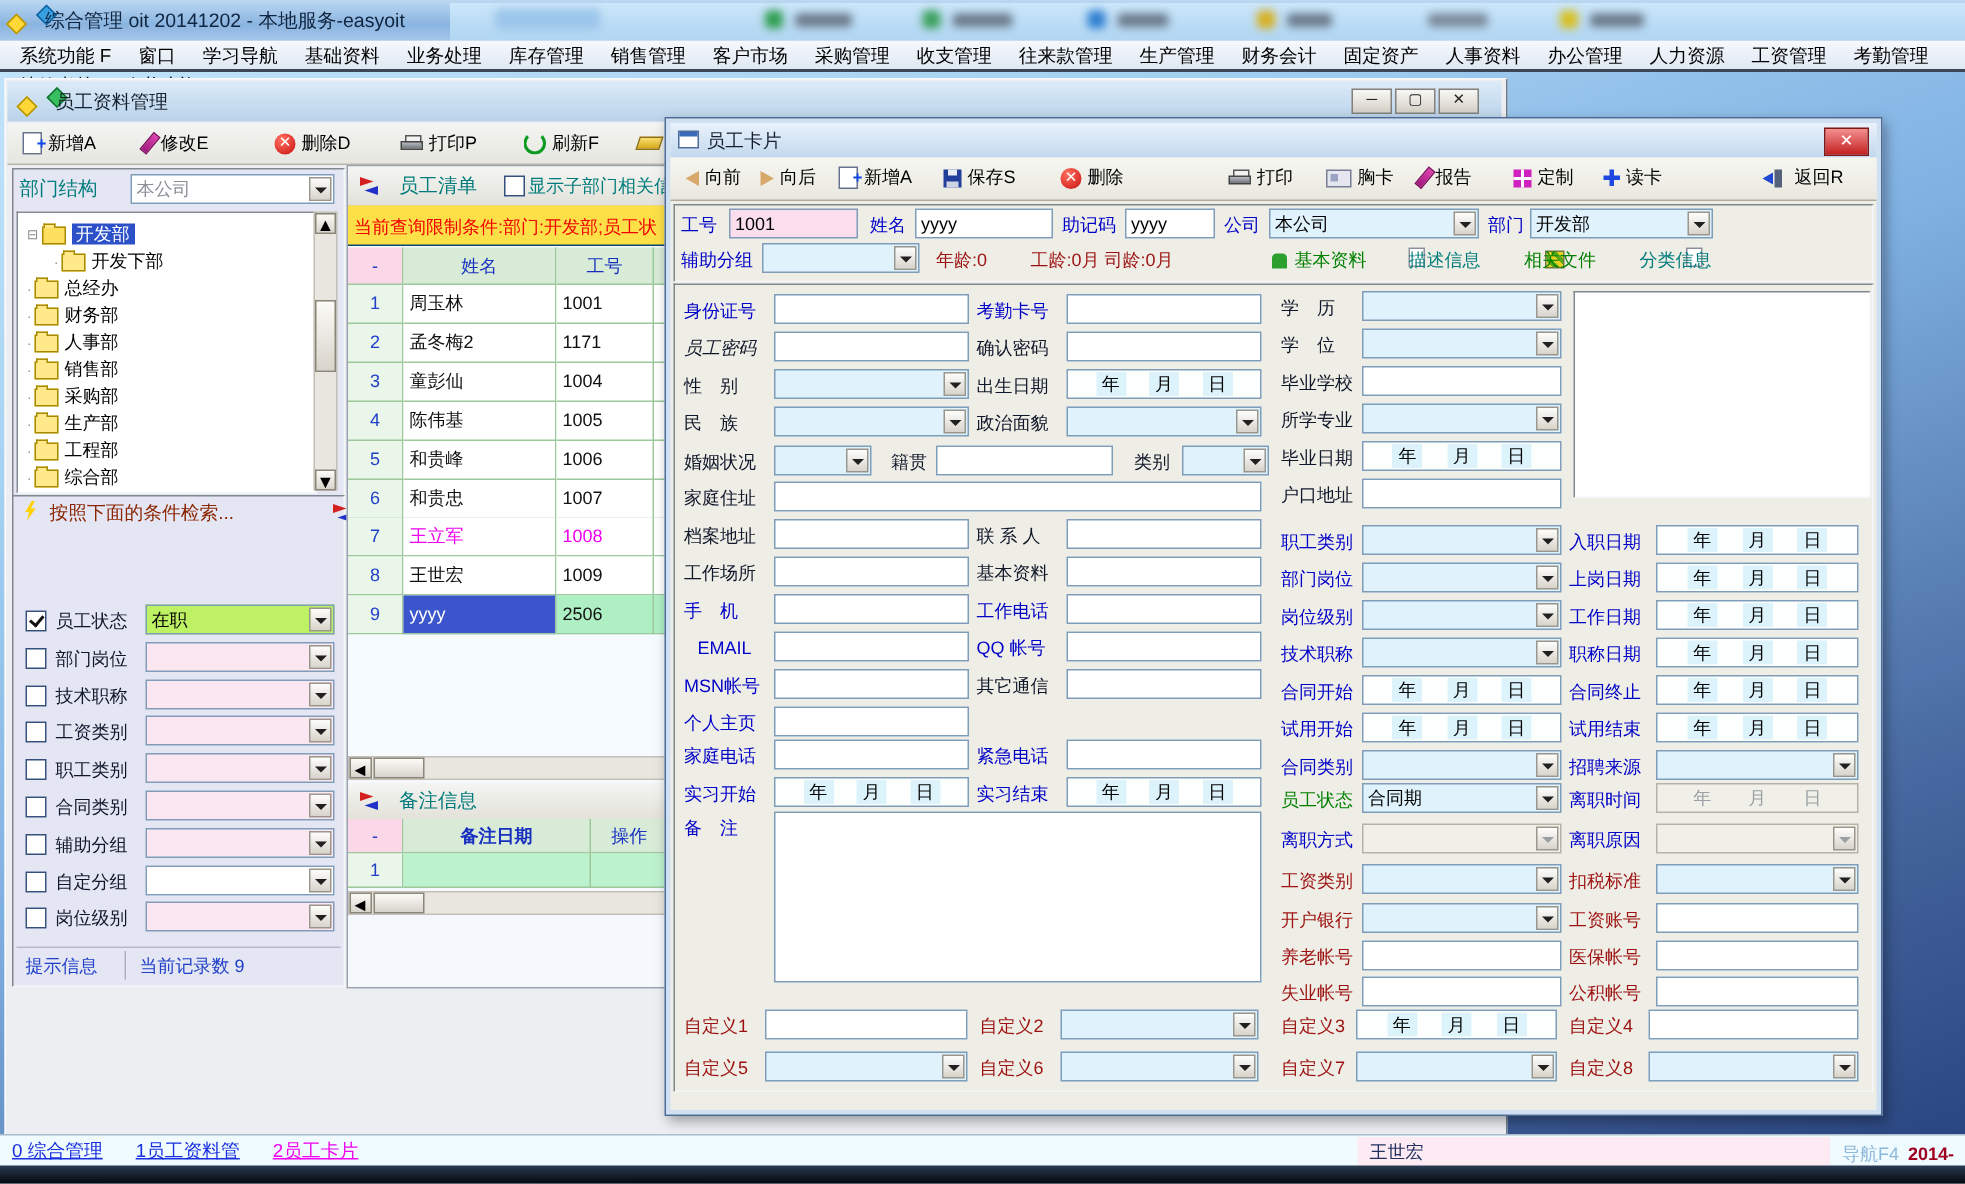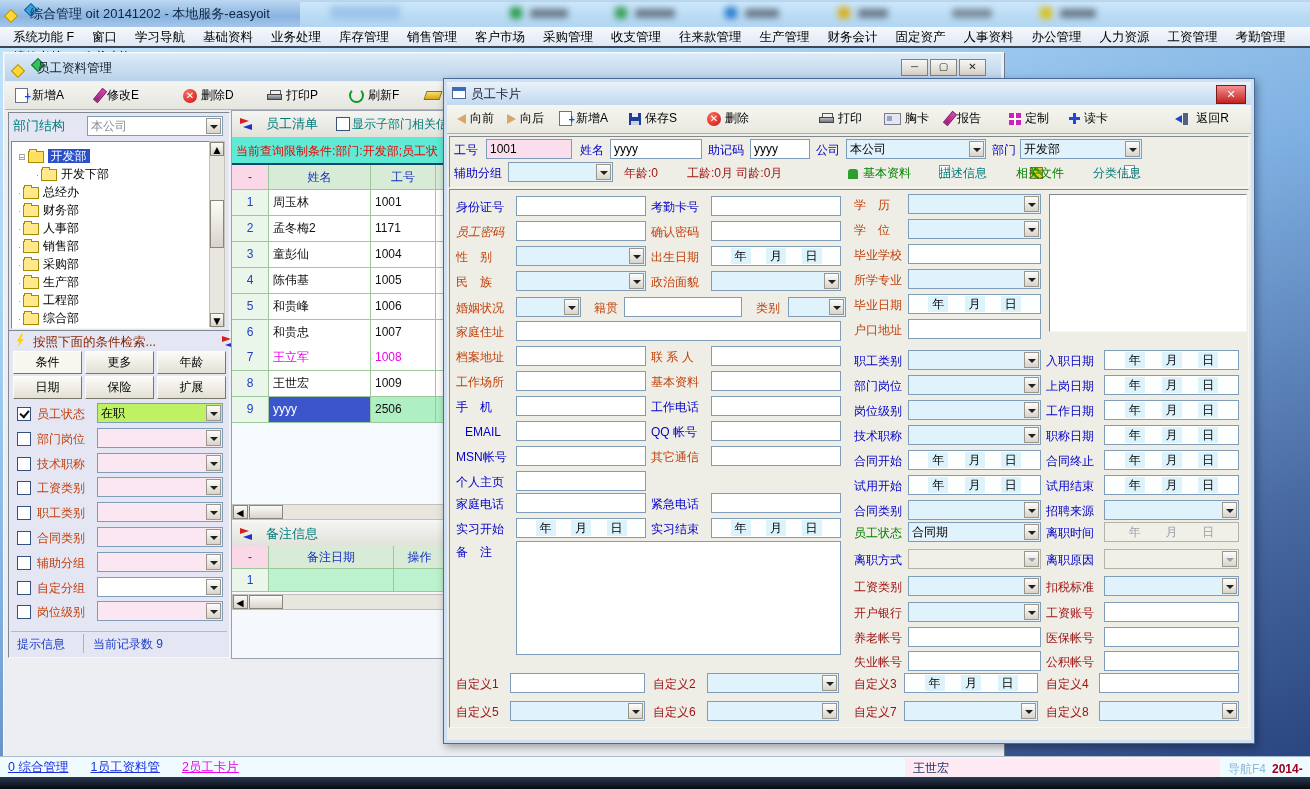--- a/index.html
+++ b/index.html
@@ -16,21 +16,21 @@
   .fld.dis{background:#f1f0e8;border-color:#b5b2a8;color:#9aa0a6;}
   .dd{position:absolute;right:1px;top:1px;bottom:1px;width:15px;background:linear-gradient(#fdfdfb,#d8d4cb);
       border:1px solid #9a968c;box-sizing:border-box;}
   .dd::after{content:'';position:absolute;left:3px;top:6px;width:0;height:0;
       border-left:4px solid transparent;border-right:4px solid transparent;border-top:4px solid #202020;}
   .dd.disarr::after{border-top-color:#9aa0a6;}
   .datef{display:flex;align-items:center;justify-content:space-evenly;background:#fdffff;}
   .datef span{background:#dcf3fc;padding:0 4px;line-height:16px;}
   .datef.dis span{background:none;color:#9aa0a6;}
   .lb{position:absolute;height:18px;line-height:18px;white-space:nowrap;font-size:12px;}
-  .lb-b{color:#0000c8;} .lb-k{color:#c2410c;} .lb-r{color:#9c1010;} .lb-g{color:#008000;} .lb-t{color:#007b7b;}
+  .lb-b{color:#0000c8;} .lb-k{color:#0f172a;} .lb-r{color:#9c1010;} .lb-g{color:#008000;} .lb-t{color:#007b7b;}
   .cb{position:absolute;width:12px;height:12px;background:#fff;border:1px solid #35507c;box-sizing:content-box;}
   .cb.checked::after{content:'';position:absolute;left:2px;top:2px;width:7px;height:4px;
       border-left:2px solid #111;border-bottom:2px solid #111;transform:rotate(-50deg);}
   .btn{position:absolute;background:linear-gradient(#fbfbf7,#e3e0d5);border:1px solid;
       border-color:#fdfdfa #7a7668 #7a7668 #fdfdfa;text-align:center;font-size:12px;box-sizing:border-box;}
   .btn.active{background:#f7f6ef;}
   .tbitem{position:absolute;top:2px;height:22px;line-height:22px;white-space:nowrap;font-size:12px;cursor:default;}
   .tbitem .ic{margin-right:4px;vertical-align:middle;}
   .menu-item{display:inline-block;padding:0 9px;line-height:20px;font-size:12.5px;}
   
@@ -159,28 +159,20 @@
       <div class="sb-btn" style="left:0;top:0;width:14px;">▲</div>
       <div class="sb-thumb" style="left:0;top:58px;width:14px;height:48px;"></div>
       <div class="sb-btn" style="left:0;top:171px;width:14px;">▼</div>
     </div>
   </div>
 
   <div class="abs sunken" style="left:8px;top:330px;width:220px;height:326px;background:#e4e6f4;">
     <span class="ic ic-flash abs" style="left:6px;top:3px;"></span>
     <span class="lb" style="left:24px;top:2px;color:#8b2500;font-size:12.5px;">按照下面的条件检索...</span>
     <span class="ic ic-swap abs" style="left:198px;top:4px;"></span>
-    <div id="filter-btns" class="abs" style="left:2px;top:20px;width:216px;height:50px;">
-        <div class="btn active" style="left: 2px; top: 0px; width: 69px; height: 23px; line-height: 21px;">条件</div>
-        <div class="btn" style="left: 74px; top: 0px; width: 69px; height: 23px; line-height: 21px;">更多</div>
-        <div class="btn" style="left: 146px; top: 0px; width: 69px; height: 23px; line-height: 21px;">年龄</div>
-        <div class="btn" style="left: 2px; top: 25px; width: 69px; height: 23px; line-height: 21px;">日期</div>
-        <div class="btn" style="left: 74px; top: 25px; width: 69px; height: 23px; line-height: 21px;">保险</div>
-        <div class="btn" style="left: 146px; top: 25px; width: 69px; height: 23px; line-height: 21px;">扩展</div>
-      </div>
     <div id="filter-rows" class="abs" style="left:0;top:70px;width:220px;height:228px;">
         <div class="cb checked" style="left: 8px; top: 6px;"></div>
         <div class="lb lb-k" style="left: 28px; top: 4px;">员工状态</div>
         <div class="fld sel " style="left: 88px; top: 2px; width: 126px; background: #bef264;"><span>在职</span><span class="dd"></span></div>
         <div class="cb" style="left: 8px; top: 30.8px;"></div>
         <div class="lb lb-k" style="left: 28px; top: 28.8px;">部门岗位</div>
         <div class="fld sel " style="left: 88px; top: 26.8px; width: 126px; background: rgb(251, 231, 242);"><span></span><span class="dd"></span></div>
         <div class="cb" style="left: 8px; top: 55.6px;"></div>
         <div class="lb lb-k" style="left: 28px; top: 53.6px;">技术职称</div>
         <div class="fld sel " style="left: 88px; top: 51.6px; width: 126px; background: rgb(251, 231, 242);"><span></span><span class="dd"></span></div>
@@ -210,21 +202,21 @@
     </div>
   </div>
 
   <div class="abs" style="left:231px;top:110px;width:216px;height:547px;background:#f5f9fd;border:1px solid #9aa2b0;">
     <div class="abs" style="left:0;top:0;width:214px;height:26px;background:linear-gradient(#f4f5f2,#e2e2da);border-bottom:1px solid #b8b4aa;">
       <span class="ic ic-swap abs" style="left:6px;top:7px;"></span>
       <span class="lb lb-t" style="left:34px;top:4px;font-size:13px;">员工清单</span>
       <span class="cb abs" style="left:104px;top:6px;"></span>
       <span class="lb lb-t" style="left:120px;top:4px;">显示子部门相关信</span>
     </div>
-    <div class="abs" style="left:0;top:26px;width:214px;height:26px;background:#5eead4;border-bottom:5px solid #0c4a6e;">
+    <div class="abs" style="left:0;top:26px;width:214px;height:26px;background:#fde047;border-bottom:1px solid #0c4a6e;">
       <span class="lb" style="left:4px;top:5px;color:#f00000;">当前查询限制条件:部门:开发部;员工状</span>
     </div>
     <div id="emp-table" class="abs" style="left:0;top:54px;width:214px;height:258px;background:#fff;">
         <div class="tcell thead pinkh" style="left: 0px; top: 0px; width: 37px; height: 25px;">-</div>
         <div class="tcell thead" style="left: 37px; top: 0px; width: 102px; height: 25px;">姓名</div>
         <div class="tcell thead" style="left: 139px; top: 0px; width: 65px; height: 25px;">工号</div>
         <div class="tcell thead" style="left: 204px; top: 0px; width: 10px; height: 25px;"></div>
         <div class="tcell rowno" style="left: 0px; top: 25px; width: 37px; height: 26px;">1</div>
         <div class="tcell" style="left: 37px; top: 25px; width: 102px; height: 26px; background: rgb(255, 255, 255); color: rgb(16, 16, 16);">周玉林</div>
         <div class="tcell" style="left: 139px; top: 25px; width: 65px; height: 26px; background: rgb(255, 255, 255); color: rgb(16, 16, 16);">1001</div>
@@ -266,21 +258,21 @@
     <div class="abs sb-track" style="left:0;top:393px;width:214px;height:16px;">
       <div class="sb-btn" style="left:0;top:0;height:14px;">◄</div>
       <div class="sb-thumb" style="left:16px;top:0;width:34px;height:14px;"></div>
     </div>
     <div class="abs" style="left:0;top:411px;width:214px;height:24px;background:linear-gradient(#f4f5f2,#e2e2da);border-bottom:1px solid #b8b4aa;">
       <span class="ic ic-swap abs" style="left:6px;top:6px;"></span>
       <span class="lb lb-t" style="left:34px;top:3px;font-size:13px;">备注信息</span>
     </div>
     <div id="notes-table" class="abs" style="left:0;top:435px;width:214px;height:46px;background:#fff;">
         <div class="tcell thead pinkh" style="left: 0px; top: 0px; width: 37px; height: 23px; line-height: 22px;">-</div>
-        <div class="tcell thead" style="left: 37px; top: 0px; width: 125px; height: 23px; line-height: 22px;">备注日期</div>
+        <div class="tcell thead" style="left: 37px; top: 0px; width: 125px; height: 23px; line-height: 22px; font-weight: bold;">备注日期</div>
         <div class="tcell thead" style="left: 162px; top: 0px; width: 52px; height: 23px; line-height: 22px;">操作</div>
         <div class="tcell rowno" style="left: 0px; top: 23px; width: 37px; height: 23px; line-height: 22px;">1</div>
         <div class="tcell" style="left: 37px; top: 23px; width: 125px; height: 23px; background: rgb(189, 242, 207);"></div>
         <div class="tcell" style="left: 162px; top: 23px; width: 52px; height: 23px; background: rgb(189, 242, 207);"></div>
       </div>
     <div class="abs sb-track" style="left:0;top:483px;width:214px;height:16px;">
       <div class="sb-btn" style="left:0;top:0;height:14px;">◄</div>
       <div class="sb-thumb" style="left:16px;top:0;width:34px;height:14px;"></div>
     </div>
   </div>

